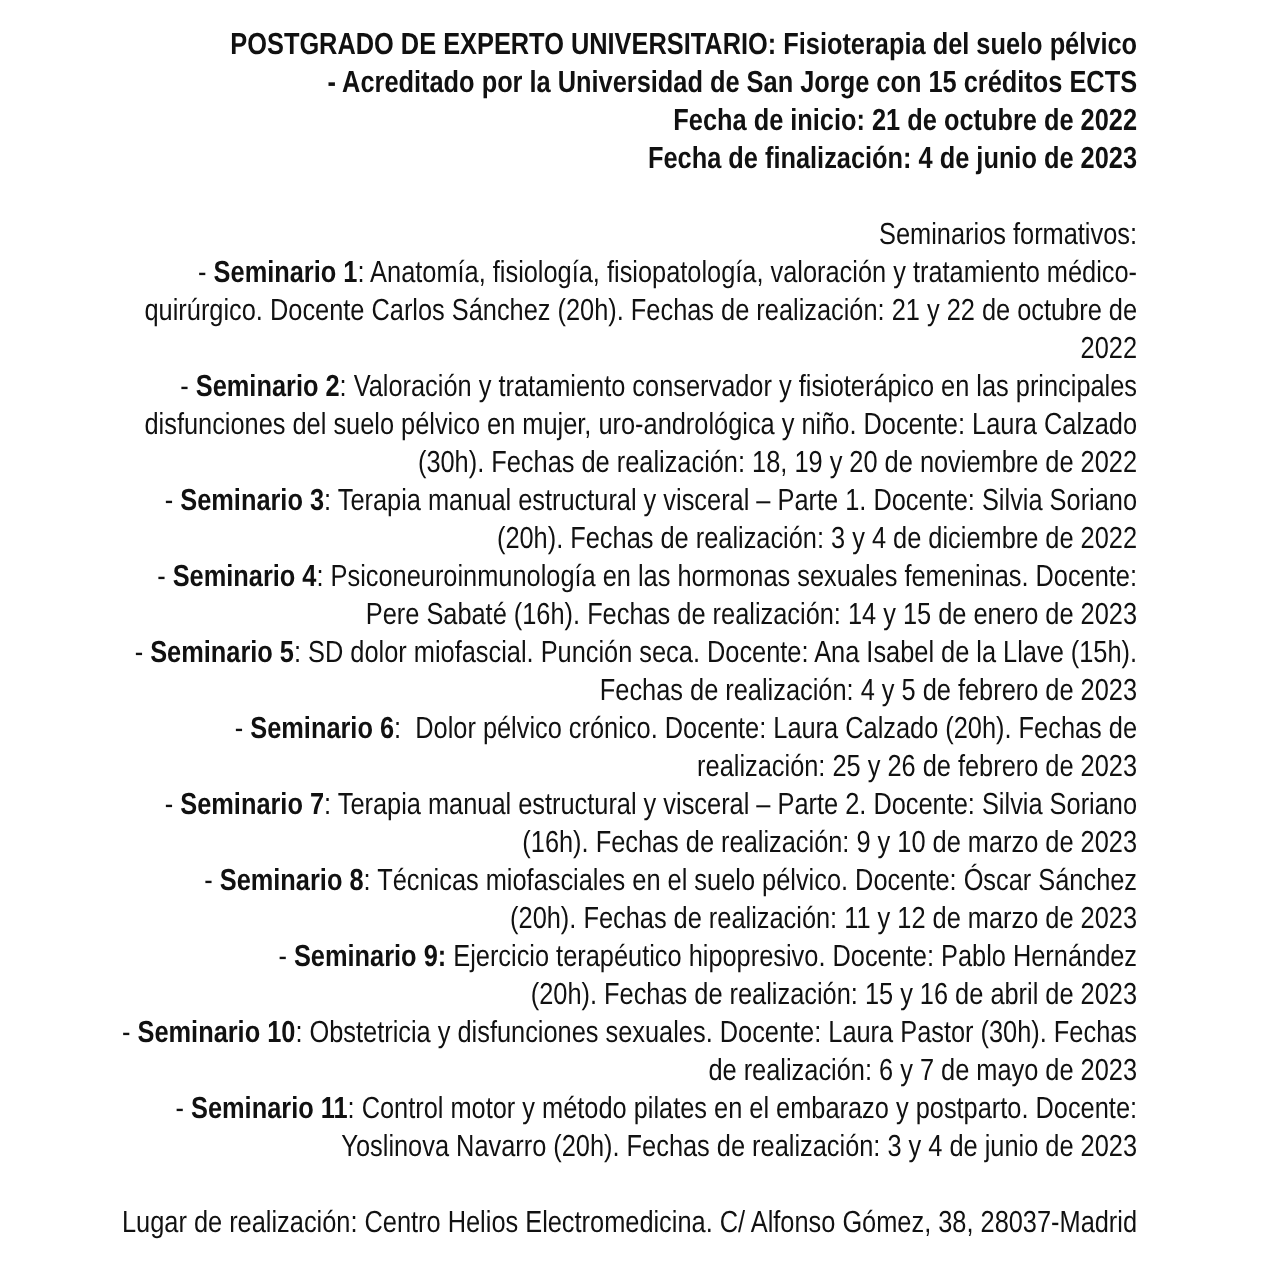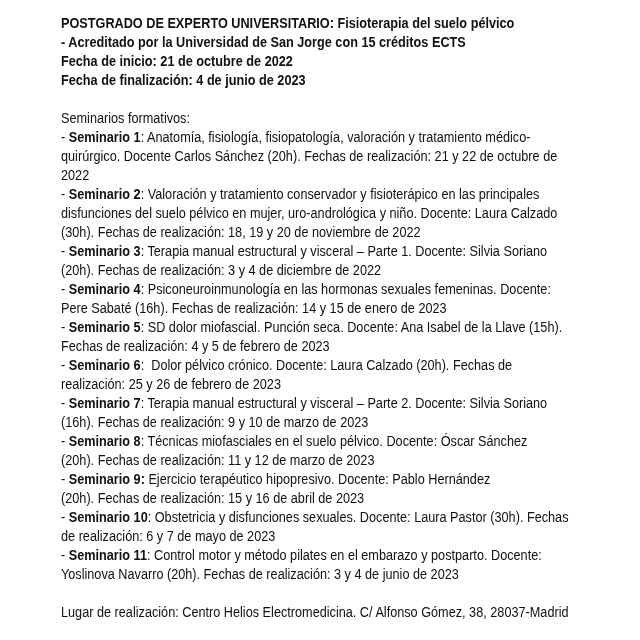--- a/index.html
+++ b/index.html
@@ -1,19 +1,20 @@
 <!DOCTYPE html>
 <html><head>
 <meta charset="utf-8">
 <style>
   html, body { margin: 0; padding: 0; background: #ffffff; }
   body { width: 640px; height: 640px; overflow: hidden; position: relative; }
   .page {
     position: absolute; left: 0; top: 0; width: 640px; height: 640px;
     background: #ffffff;
+    text-align: right;
   }
   .doc {
     position: absolute; left: 61px; top: 13px;
     font-family: "Liberation Sans", sans-serif;
     font-size: 15.2px;
     line-height: 19px;
     color: #111111;
     transform-origin: 0 0;
     transform: scaleX(0.835);
     white-space: nowrap;

